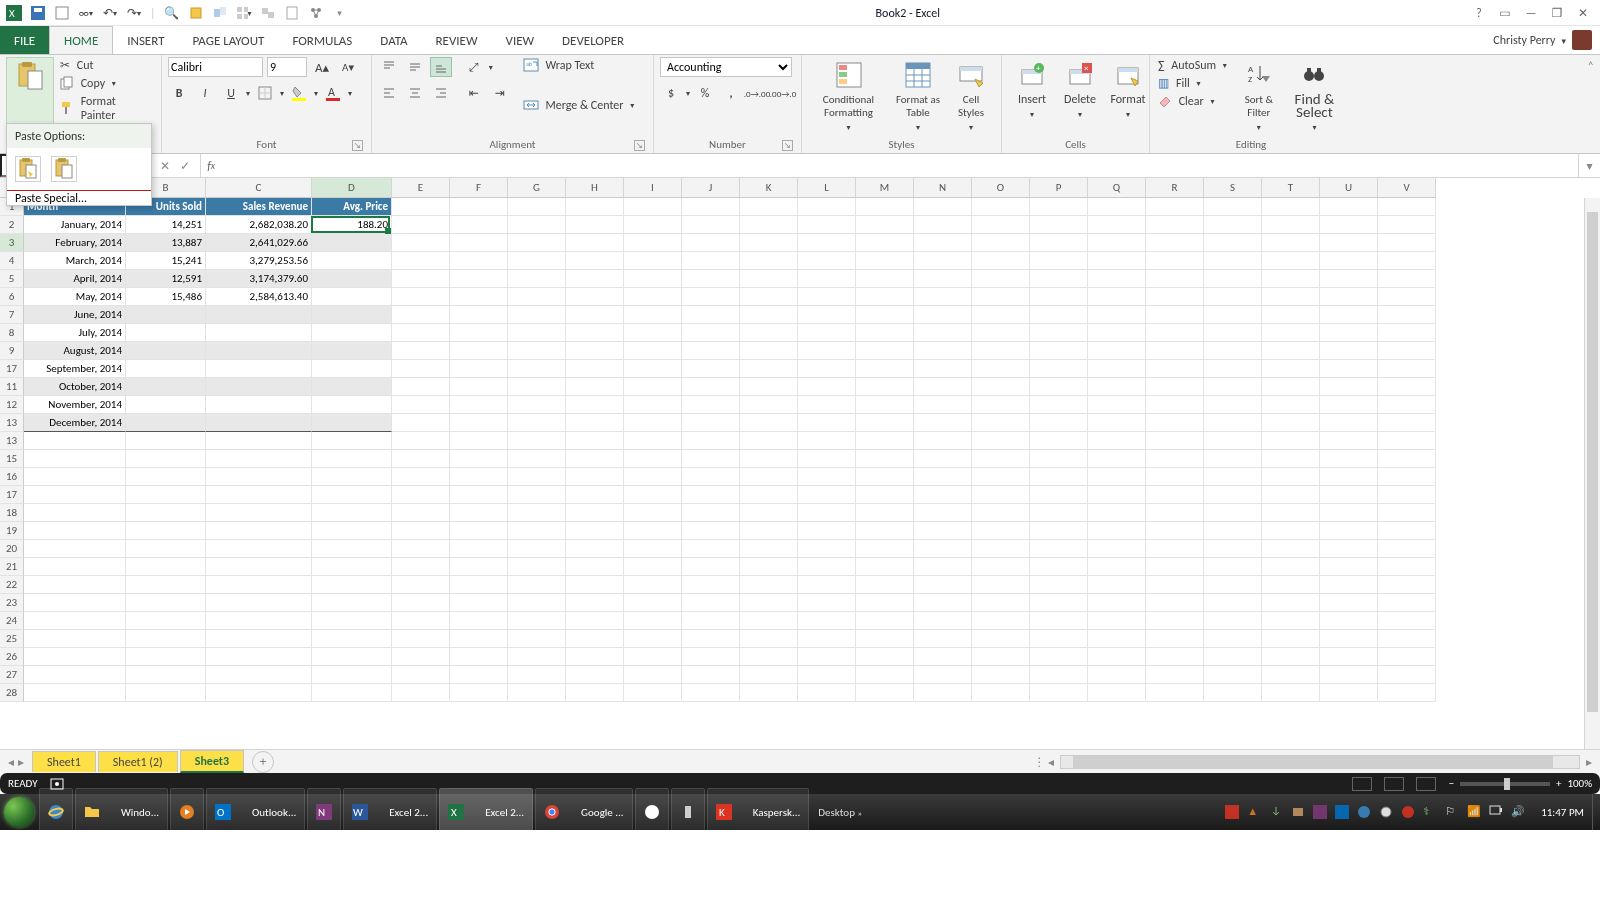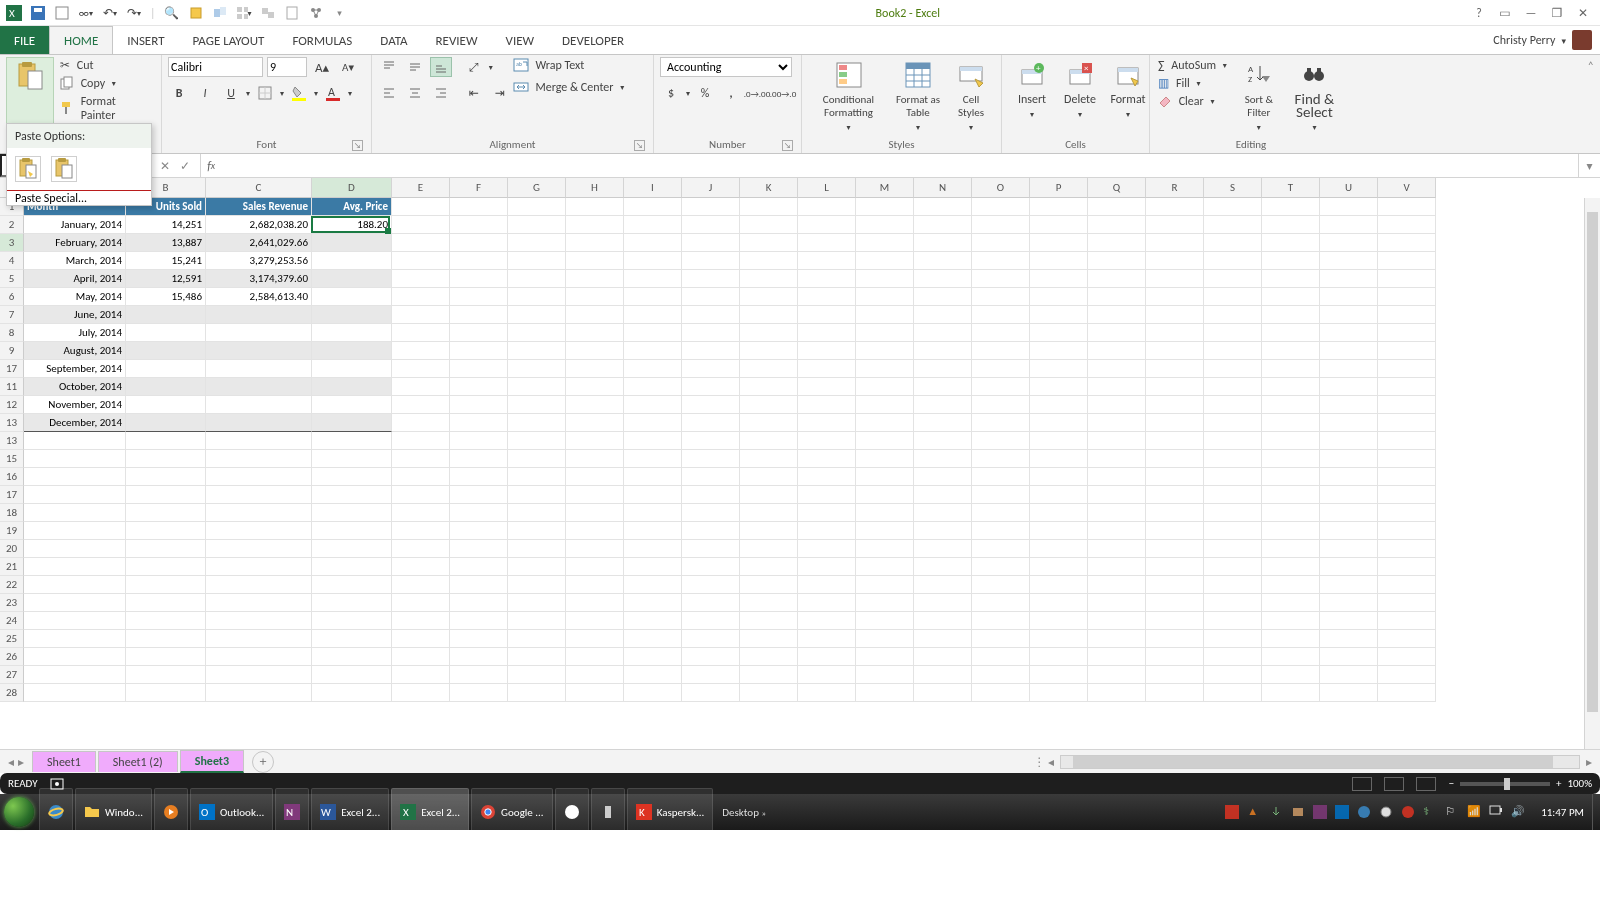--- a/index.html
+++ b/index.html
@@ -1,20 +1,20 @@
 <!DOCTYPE html>
 <html><head>
 <meta charset="utf-8">
 <style>
 * { margin:0; padding:0; box-sizing:border-box; font-family:"Segoe UI",Calibri,Arial,sans-serif; -webkit-user-select:none; user-select:none;}
 html,body{width:1600px;height:900px;overflow:hidden;background:#fff;}
 .titlebar{height:26px;background:#fff;display:flex;align-items:center;font-size:12px;color:#444;border-bottom:1px solid #e5e5e5;}
 .titlebar .qat{display:flex;align-items:center;gap:8px;padding:0 6px;}
 .titlebar .qat .qi{width:16px;height:16px;display:inline-flex;align-items:center;justify-content:center;}
-.titlebar .title{flex:1;text-align:center;color:#4d7c0f;}
+.titlebar .title{flex:1;text-align:center;color:#0f172a;}
 .titlebar .wbtns{display:flex;gap:4px;padding:0 6px;}
 .titlebar .wbtns span{width:22px;text-align:center;color:#666;}
 .ribbon-tabs{height:28px;display:flex;align-items:stretch;font-size:13px;background:#fff;}
 .ribbon-tabs .tab{padding:0 14px;display:flex;align-items:center;color:#444;cursor:default;}
 .ribbon-tabs .tab.file{background:#217346;color:#fff;}
 .ribbon-tabs .tab.active{color:#217346;border:1px solid #c6c6c6;border-bottom:1px solid #f3f3f3;background:#f3f3f3;margin-bottom:-1px;}
 .ribbon-tabs .spacer{flex:1;}
 .ribbon-tabs .user{display:flex;align-items:center;gap:6px;padding-right:8px;color:#444;font-size:12px;}
 .ribbon-tabs .user .avatar{width:20px;height:20px;background:#7a3b2e;border-radius:2px;}
 .ribbon{height:100px;background:#f3f3f3;border-top:1px solid #c6c6c6;border-bottom:1px solid #c6c6c6;display:flex;font-size:12px;color:#444;position:relative;}
@@ -53,36 +53,36 @@
 .cell{border-right:1px solid #e3e3e3;border-bottom:1px solid #e3e3e3;height:18px;font-size:11px;padding:0 3px;display:flex;align-items:center;justify-content:flex-end;background:#fff;white-space:nowrap;overflow:hidden;}
 .cell.l{justify-content:flex-start;}
 .hdrcell{background:#3b7aa5;color:#fff;font-weight:600;justify-content:center;}
 .hdrcell.r{justify-content:flex-end;}
 .band{background:#e8e8e8;}
 .tbl-bottom{border-bottom:1px solid #555 !important;}
 .activecell{position:absolute;border:2px solid #1a7a43;pointer-events:none;}
 .activecell::after{content:"";position:absolute;right:-3px;bottom:-3px;width:6px;height:6px;background:#1a7a43;}
 .sheet-tabs{height:24px;display:flex;align-items:center;border-top:1px solid #d4d4d4;font-size:12px;background:#f3f3f3;}
 .sheet-tabs .nav{display:flex;gap:4px;padding:0 8px;color:#888;}
-.sheet-tabs .tab{padding:3px 14px;border:1px solid #c6c6c6;border-bottom:none;background:#f0abfc;margin-right:2px;color:#444;}
+.sheet-tabs .tab{padding:3px 14px;border:1px solid #c6c6c6;border-bottom:none;background:#fde047;margin-right:2px;color:#444;}
 .sheet-tabs .tab.active{color:#217346;font-weight:600;border-bottom:2px solid #217346;}
 .sheet-tabs .add{width:22px;height:22px;border:1px solid #c6c6c6;border-radius:50%;display:flex;align-items:center;justify-content:center;margin-left:6px;color:#666;}
 .sheet-tabs .hscroll{flex:1;display:flex;justify-content:flex-end;align-items:center;padding:0 8px;}
 .sheet-tabs .scrollbar{width:520px;height:14px;background:#e8e8e8;border:1px solid #ccc;position:relative;}
 .sheet-tabs .scrollbar .thumb{position:absolute;left:12px;top:0;bottom:0;width:480px;background:#cfcfcf;}
 .statusbar{height:21px;background:#1e1e1e;color:#fff;font-size:11px;display:flex;align-items:center;padding:0 8px;gap:12px;border-radius:7px;}
 .statusbar .sp{flex:1;}
 .statusbar .viewbtn{width:20px;height:14px;border:1px solid #666;display:inline-block;}
 .statusbar .zoom{display:flex;align-items:center;gap:6px;}
 .statusbar .slider{width:90px;height:4px;background:#555;position:relative;}
 .statusbar .slider .th{position:absolute;left:44px;top:-4px;width:6px;height:12px;background:#ccc;}
 .taskbar{height:36px;background:linear-gradient(#3a3a3a,#1a1a1a);display:flex;align-items:center;font-size:11px;color:#fff;}
 .taskbar .start{width:38px;height:36px;display:flex;align-items:center;justify-content:center;}
 .taskbar .start .orb{width:30px;height:30px;border-radius:50%;background:radial-gradient(circle at 30% 30%,#7ec850,#2a6e2a 60%,#123a12);box-shadow:0 0 4px #5fa84f;}
-.taskbar .tbtn{height:48px;display:flex;align-items:center;gap:5px;padding:0 8px;margin:0 1px;background:rgba(255,255,255,.08);border:1px solid rgba(255,255,255,.12);border-radius:2px;max-width:130px;overflow:hidden;white-space:nowrap;}
+.taskbar .tbtn{height:48px;display:flex;align-items:center;gap:21px;padding:0 8px;margin:0 1px;background:rgba(255,255,255,.08);border:1px solid rgba(255,255,255,.12);border-radius:2px;max-width:130px;overflow:hidden;white-space:nowrap;}
 .taskbar .tbtn.active{background:rgba(255,255,255,.22);}
 .taskbar .tbtn .ic{width:16px;height:16px;flex-shrink:0;}
 .taskbar .tray{margin-left:auto;display:flex;align-items:center;gap:8px;padding:0 8px;}
 .taskbar .tray .ti{width:14px;height:14px;opacity:.85;}
 .taskbar .clock{padding:0 8px;}
 .collapse-ribbon{position:absolute;right:6px;top:4px;color:#888;font-size:12px;}
 svg{display:block;}
 </style>
 </head>
 <body>
@@ -305,21 +305,21 @@
                 <line x1="2" y1="3" x2="12" y2="3" stroke="#666"></line>
                 <line x1="6" y1="7" x2="12" y2="7" stroke="#666"></line>
                 <line x1="2" y1="11" x2="12" y2="11" stroke="#666"></line>
               </svg>
             </span>
           &nbsp;
           <span class="toggle">⇤</span>
           <span class="toggle">⇥</span>
         </div>
       </div>
-      <div class="stack" style="gap:6px;">
+      <div class="stack" style="margin-left:10px;gap:24px;">
         <div class="btnrow"><span>
               <svg width="16" height="14">
                 <rect x="1" y="1" width="14" height="12" fill="#fff" stroke="#5b8bb0"></rect>
                 <text x="3" y="8" font-size="6" fill="#5b8bb0">ab</text>
                 <path d="M10 4 h4 v4" fill="none" stroke="#5b8bb0"></path>
               </svg>
             </span>&nbsp;<span>Wrap Text</span></div>
         <div class="btnrow"><span>
               <svg width="16" height="14">
                 <rect x="1" y="3" width="14" height="8" fill="#fff" stroke="#5b8bb0"></rect>

